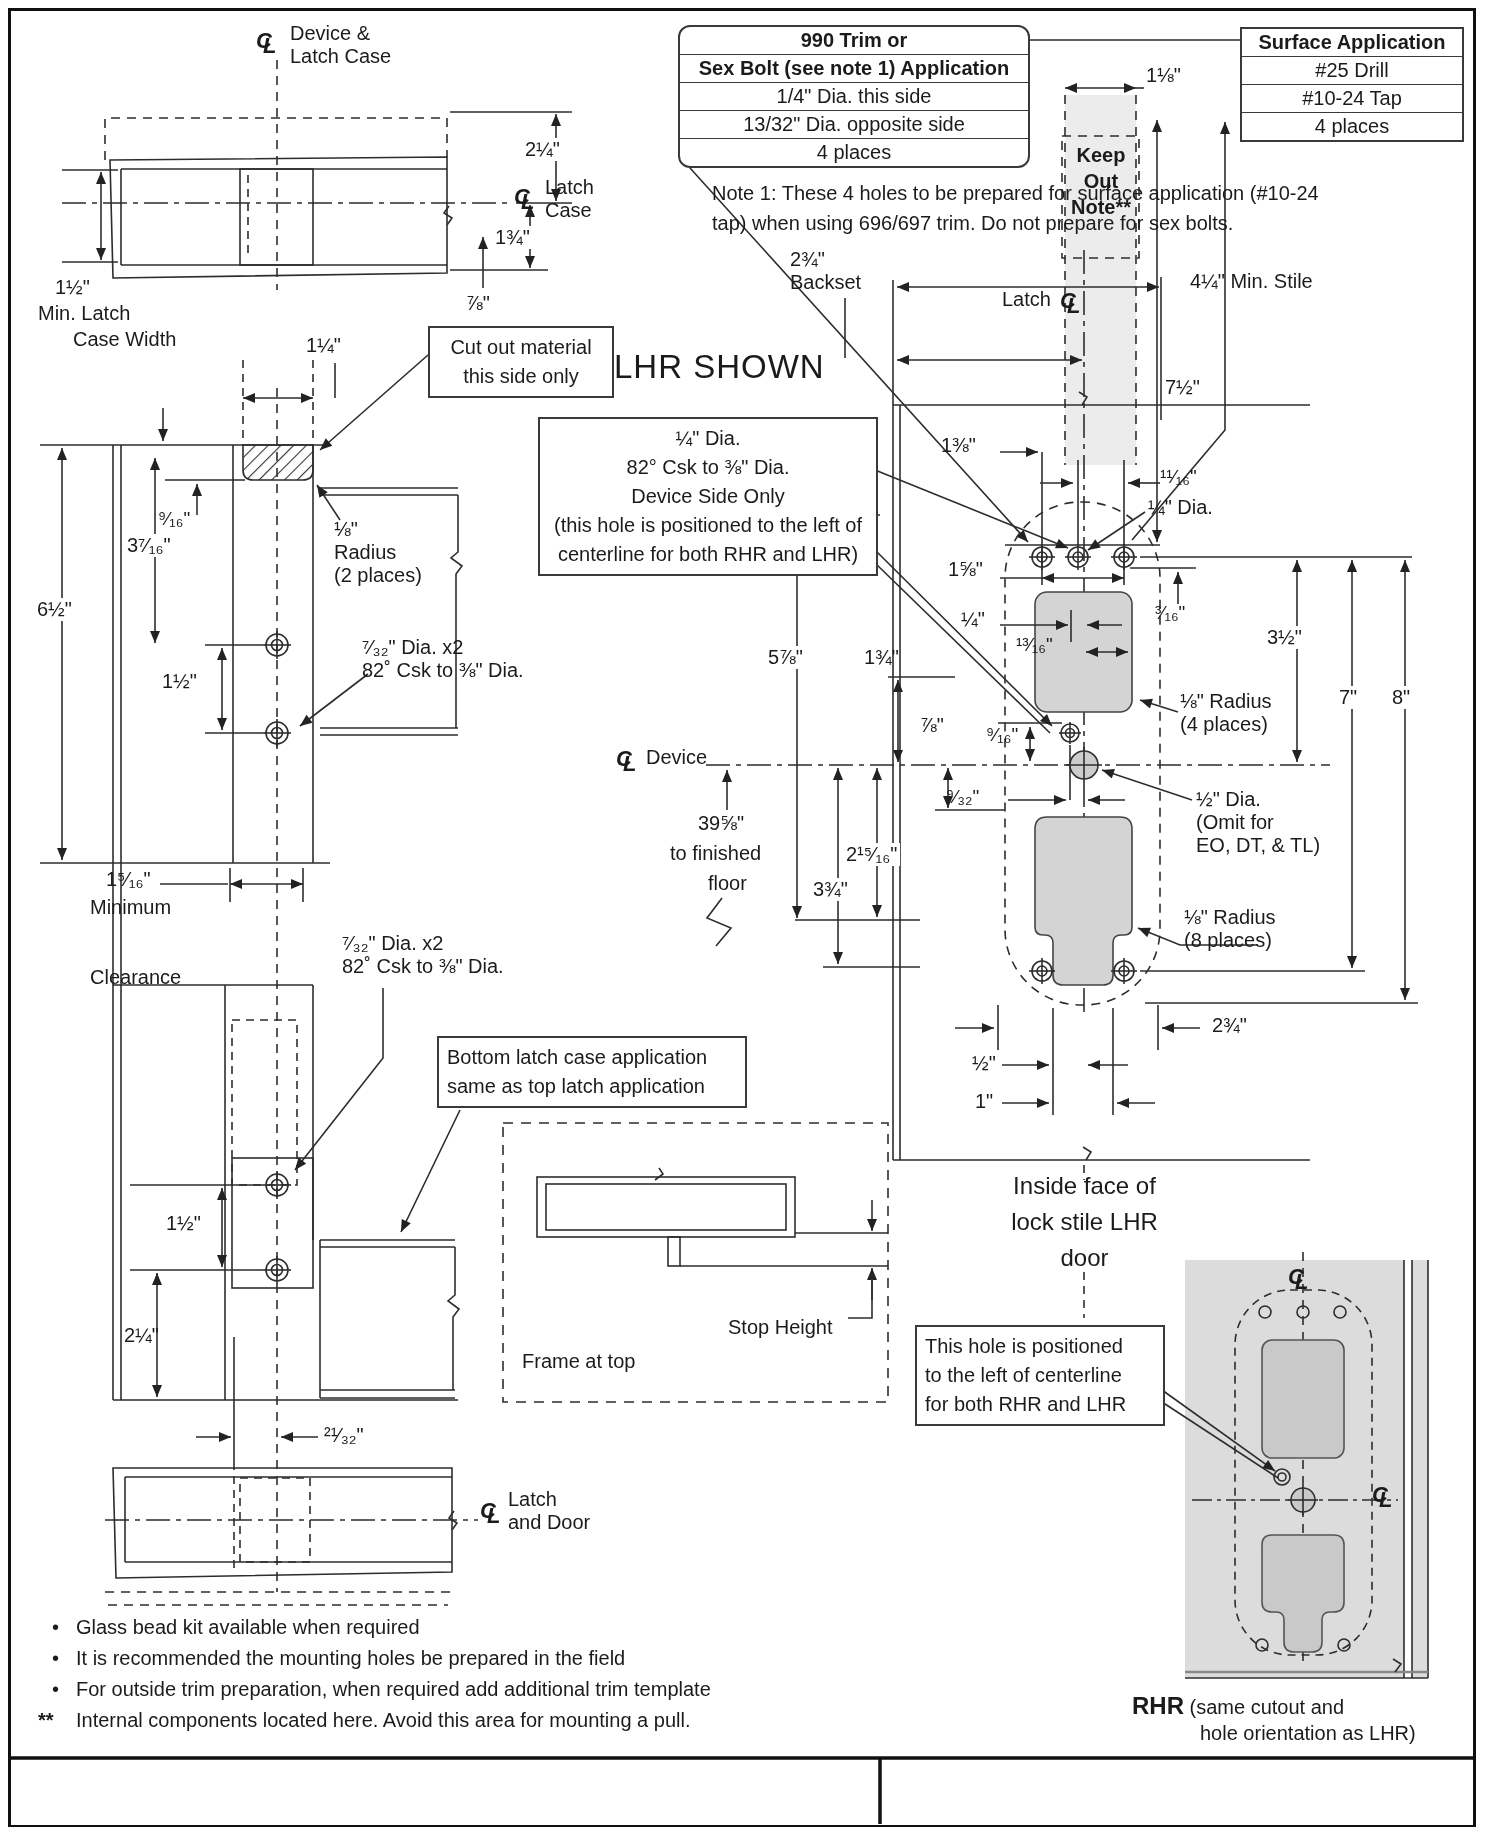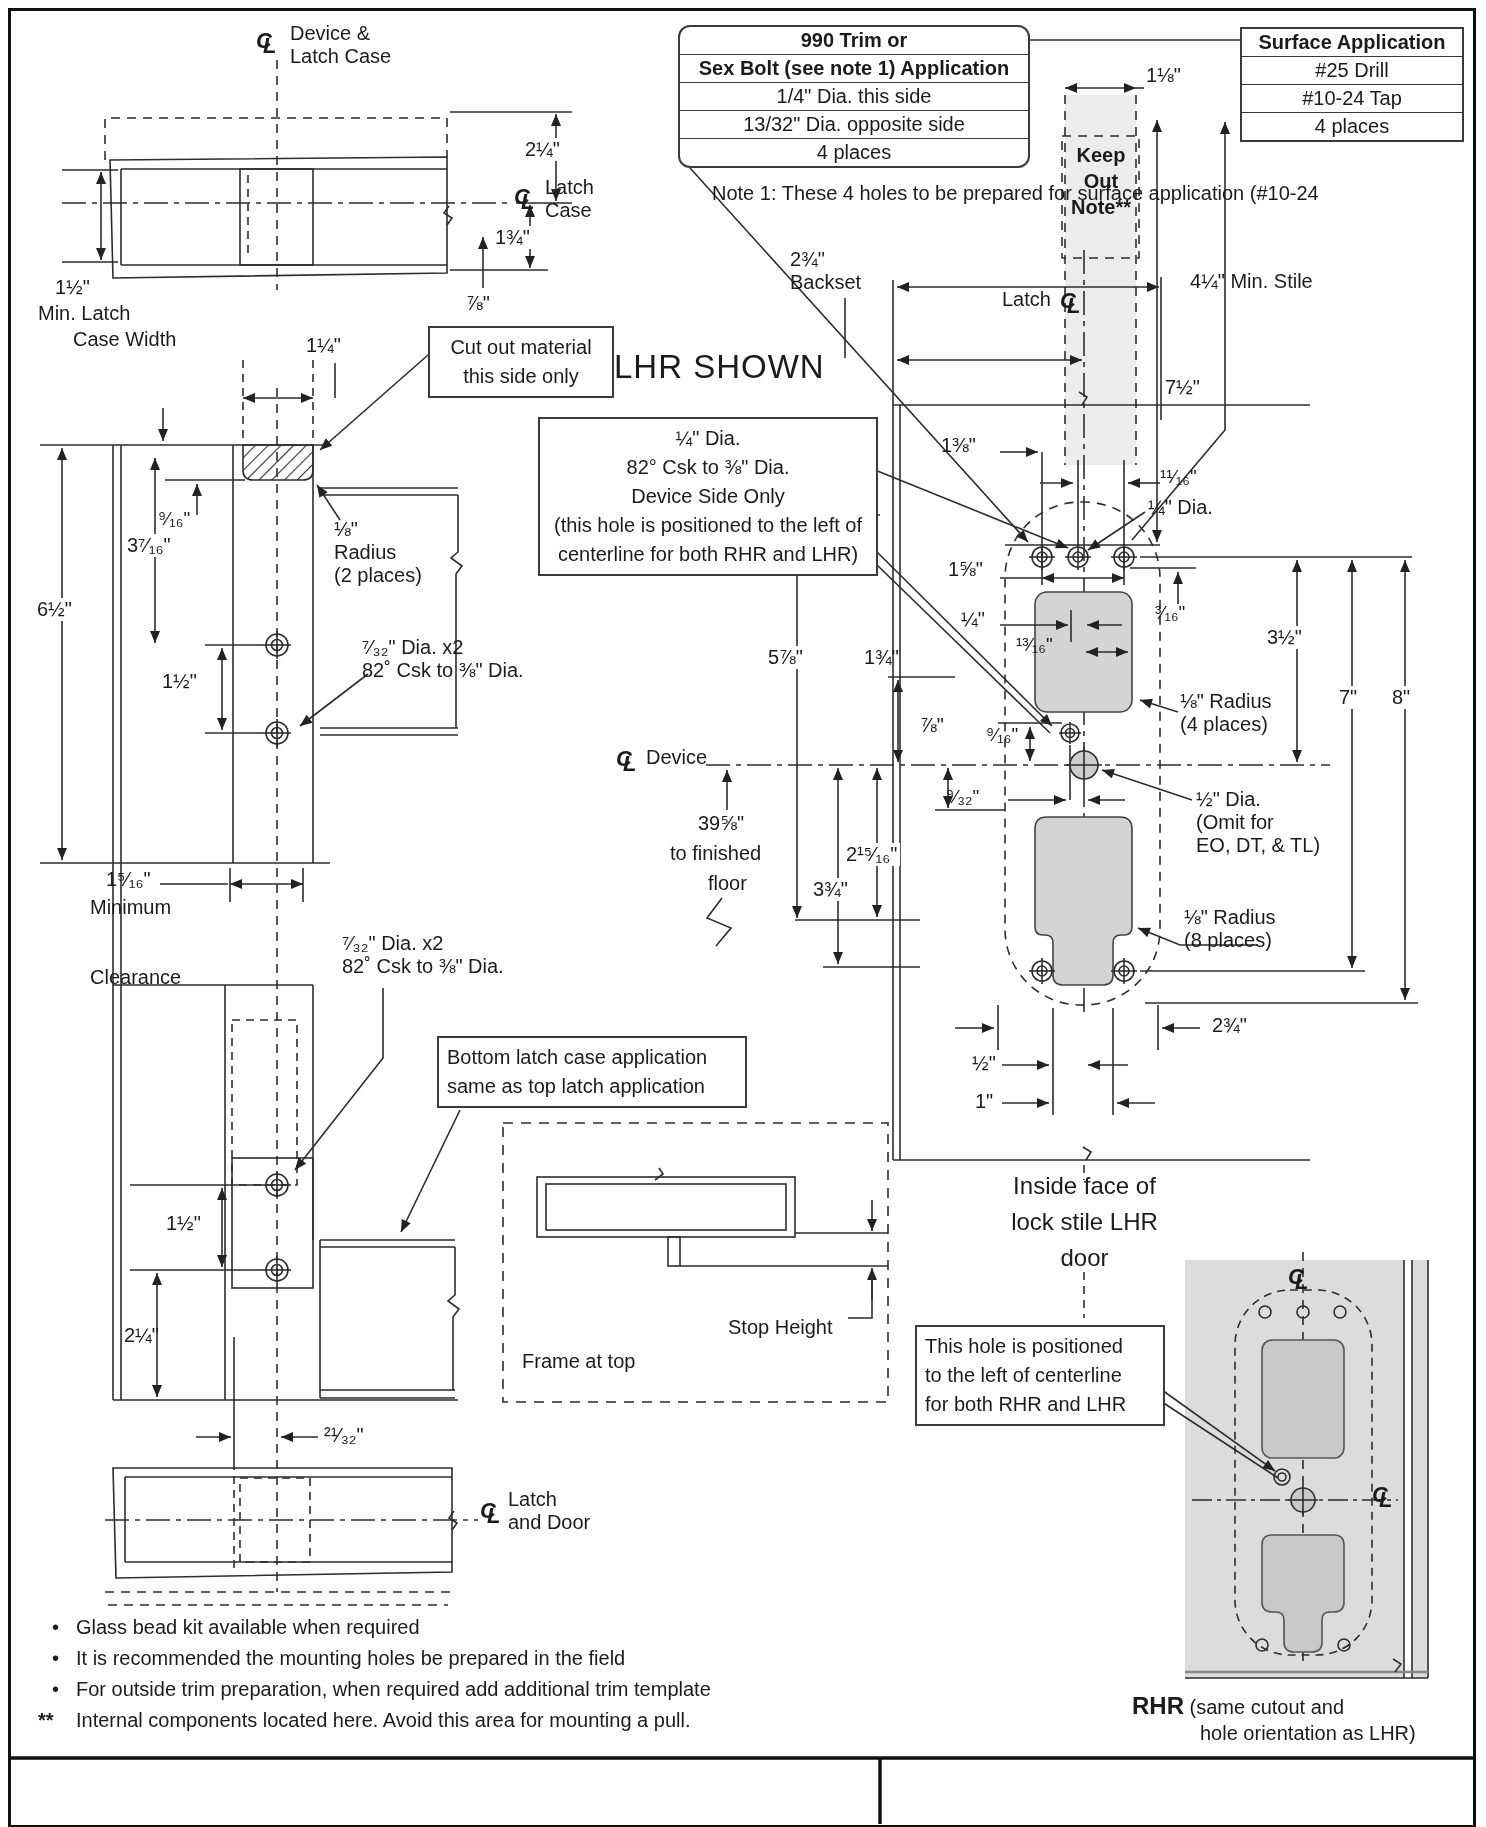--- a/index.html
+++ b/index.html
@@ -416,20 +416,21 @@
   <div class="row bold">Surface Application</div>
   <div class="row">#25 Drill</div>
   <div class="row">#10-24 Tap</div>
   <div class="row">4 places</div>
 </div>
 
 <div class="koz" style="left:1062px;top:142px;width:78px;"><span>Keep</span><br><span>Out</span><br><span>Note**</span></div>
 <div class="lbl" style="left:1146px;top:64px;">1⅛"</div>
 
 <div class="lbl" style="left:712px;top:182px;">Note 1: These 4 holes to be prepared for surface application (#10-24</div>
+<div class="lbl" style="left:712px;top:212px;">tap) when using 696/697 trim. Do not prepare for sex bolts.</div>
 
 <div class="callout" style="left:538px;top:417px;width:320px;">
   <span>¼" Dia.</span><br>
   <span>82° Csk to ⅜" Dia.</span><br>
   <span>Device Side Only</span><br>
   <span>(this hole is positioned to the left of</span><br>
   <span>centerline for both RHR and LHR)</span>
 </div>
 
 <div class="lbl" style="left:790px;top:248px;"><span>2¾"</span><br><span>Backset</span></div>

